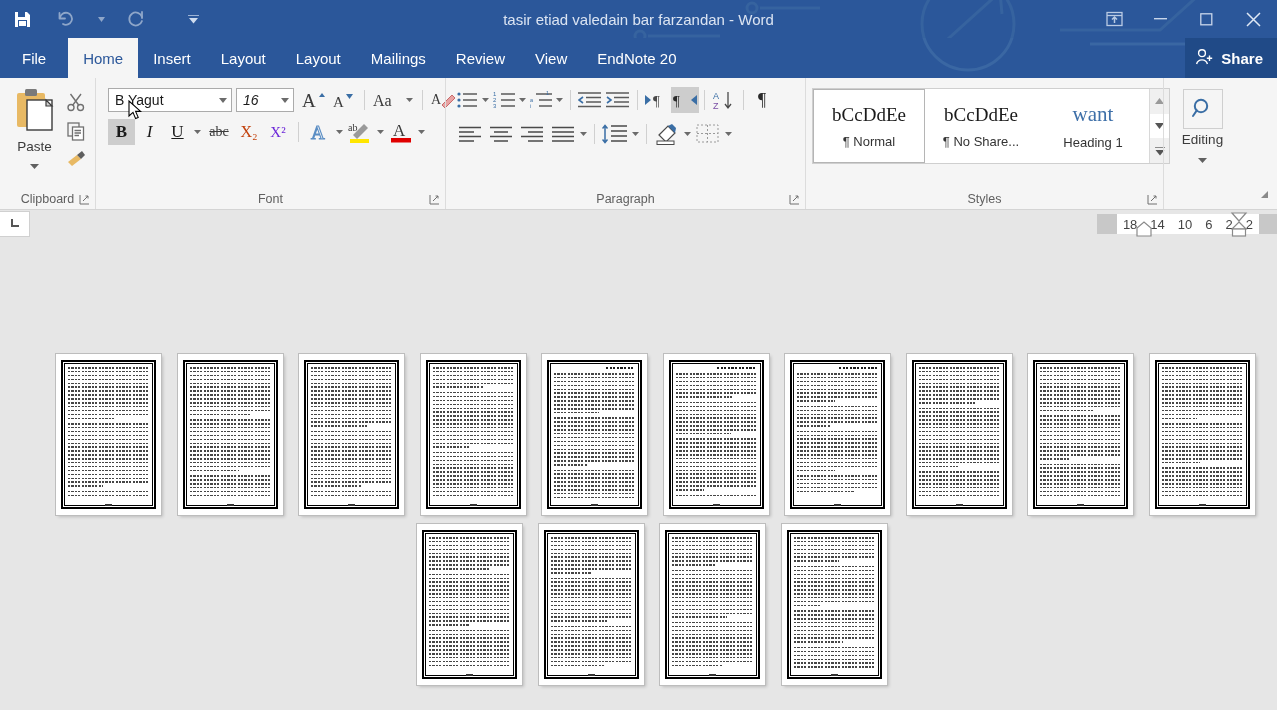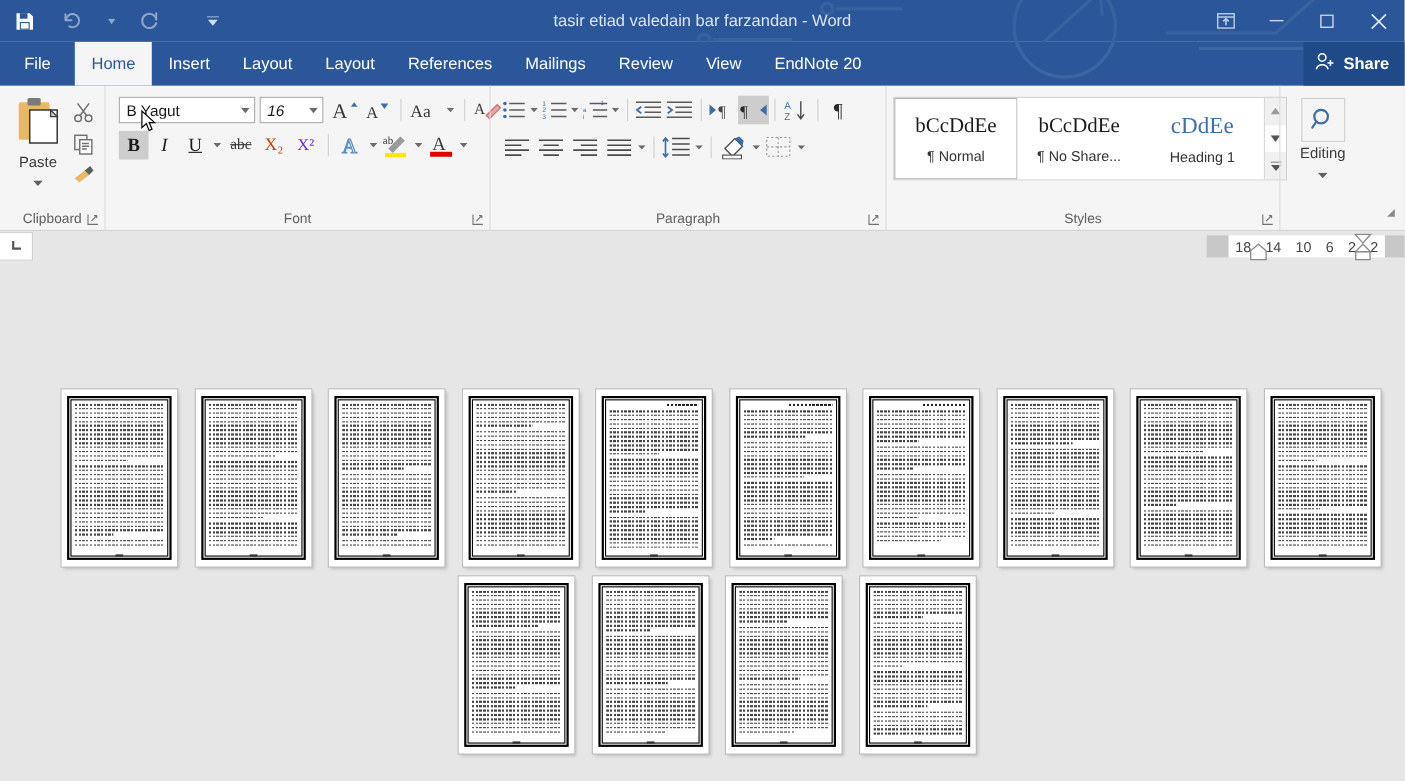--- a/index.html
+++ b/index.html
@@ -337,21 +337,20 @@
       <path d="M1060 -8 L1160 -8 L1200 -40"></path>
       <path d="M1090 6 L1277 6"></path>
       <path d="M640 -2 L720 -2"></path>
     </g>
   </svg>
   <div class="tab first">File</div>
   <div class="tab active">Home</div>
   <div class="tab">Insert</div>
   <div class="tab">Layout</div>
   <div class="tab">Layout</div>
-  <div class="tab">References</div>
   <div class="tab">Mailings</div>
   <div class="tab">Review</div>
   <div class="tab">View</div>
   <div class="tab">EndNote 20</div>
 
 
   <div class="share-btn">
     <span>
       <svg width="19" height="18" viewBox="0 0 19 18" fill="none" stroke="#ffffff" stroke-width="1.4">
         <circle cx="7" cy="5.2" r="3.4"></circle>
@@ -699,21 +698,21 @@
       <div class="stylegal">
         <div class="stylecell active">
           <span class="sprev">bCcDdEe</span>
           <span class="sname">¶ Normal</span>
         </div>
         <div class="stylecell">
           <span class="sprev">bCcDdEe</span>
           <span class="sname">¶ No Share...</span>
         </div>
         <div class="stylecell">
-          <span class="sprev h1">cDdEe</span>
+          <span class="sprev h1">want</span>
           <span class="sname">Heading 1</span>
         </div>
         <div class="stylescroll">
           <div class="ssbtn">
             <svg width="9" height="6" viewBox="0 0 9 6">
                 <path d="M0 6 L9 6 L4.5 0 Z" fill="#9a9a9a"></path>
               </svg>
           </div>
           <div class="ssbtn mid">
             <svg width="9" height="6" viewBox="0 0 9 6">

